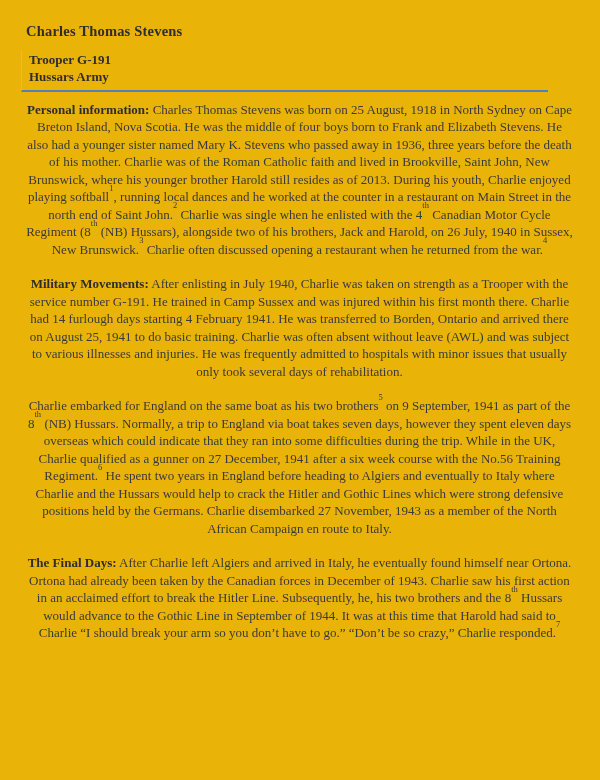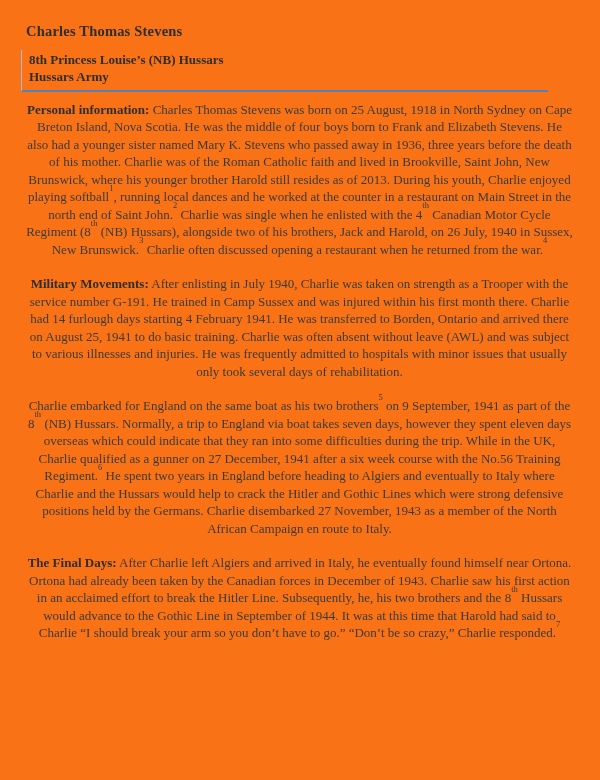--- a/index.html
+++ b/index.html
@@ -6,21 +6,21 @@
     margin: 0;
     padding: 0;
     background: #ffffff;
   }
   .page {
     position: relative;
     width: 600px;
     height: 780px;
     box-sizing: border-box;
     padding: 23px 26px 0 26px;
-    background: #f97316;
+    background: #eab308;
     font-family: "Liberation Serif", "DejaVu Serif", serif;
     color: #3a3a3a;
     overflow: hidden;
   }
   .title {
     font-size: 14.5px;
     font-weight: bold;
     color: #2e2e2e;
     margin: 0 0 10px 0;
     line-height: 17px;
@@ -61,21 +61,21 @@
     position: relative;
     top: -5px;
   }
 </style>
 </head>
 <body>
 
 <div class="page">
   <h1 class="title">Charles Thomas Stevens</h1>
   <div class="service-block" id="service-block" style="border-left-color: rgb(169, 188, 212); border-bottom-color: rgb(79, 129, 189);">
-      <div class="service-line"><span class="bold">8th Princess Louise’s (NB) Hussars</span></div>
+      <div class="service-line"><span class="bold">Trooper G-191</span></div>
       <div class="service-line"><span class="bold">Hussars Army</span></div>
     </div>
   <div class="doc-body" id="doc-body">
       <p class="para"><span class="bold">Personal information:</span><span> Charles Thomas Stevens was born on 25 August, 1918 in North Sydney on Cape Breton Island, Nova Scotia. He was the middle of four boys born to Frank and Elizabeth Stevens. He also had a younger sister named Mary K. Stevens who passed away in 1936, three years before the death of his mother. Charlie was of the Roman Catholic faith and lived in Brookville, Saint John, New Brunswick, where his younger brother Harold still resides as of 2013. During his youth, Charlie enjoyed playing softball</span><sup class="fn">1</sup><span>, running local dances and he worked at the counter in a restaurant on Main Street in the north end of Saint John.</span><sup class="fn">2</sup><span> Charlie was single when he enlisted with the 4</span><sup class="fn">th</sup><span> Canadian Motor Cycle Regiment (8</span><sup class="fn">th</sup><span> (NB) Hussars), alongside two of his brothers, Jack and Harold, on 26 July, 1940 in Sussex, New Brunswick.</span><sup class="fn">3</sup><span> Charlie often discussed opening a restaurant when he returned from the war.</span><sup class="fn">4</sup></p>
       <p class="para"><span class="bold">Military Movements:</span><span> After enlisting in July 1940, Charlie was taken on strength as a Trooper with the service number G-191. He trained in Camp Sussex and was injured within his first month there. Charlie had 14 furlough days starting 4 February 1941. He was transferred to Borden, Ontario and arrived there on August 25, 1941 to do basic training. Charlie was often absent without leave (AWL) and was subject to various illnesses and injuries. He was frequently admitted to hospitals with minor issues that usually only took several days of rehabilitation.</span></p>
       <p class="para"><span>Charlie embarked for England on the same boat as his two brothers</span><sup class="fn">5</sup><span> on 9 September, 1941 as part of the 8</span><sup class="fn">th</sup><span> (NB) Hussars. Normally, a trip to England via boat takes seven days, however they spent eleven days overseas which could indicate that they ran into some difficulties during the trip. While in the UK, Charlie qualified as a gunner on 27 December, 1941 after a six week course with the No.56 Training Regiment.</span><sup class="fn">6</sup><span> He spent two years in England before heading to Algiers and eventually to Italy where Charlie and the Hussars would help to crack the Hitler and Gothic Lines which were strong defensive positions held by the Germans. Charlie disembarked 27 November, 1943 as a member of the North African Campaign en route to Italy.</span></p>
       <p class="para"><span class="bold">The Final Days:</span><span> After Charlie left Algiers and arrived in Italy, he eventually found himself near Ortona. Ortona had already been taken by the Canadian forces in December of 1943. Charlie saw his first action in an acclaimed effort to break the Hitler Line. Subsequently, he, his two brothers and the 8</span><sup class="fn">th</sup><span> Hussars would advance to the Gothic Line in September of 1944. It was at this time that Harold had said to Charlie “I should break your arm so you don’t have to go.” “Don’t be so crazy,” Charlie responded.</span><sup class="fn">7</sup></p>
     </div>
 </div>
 

